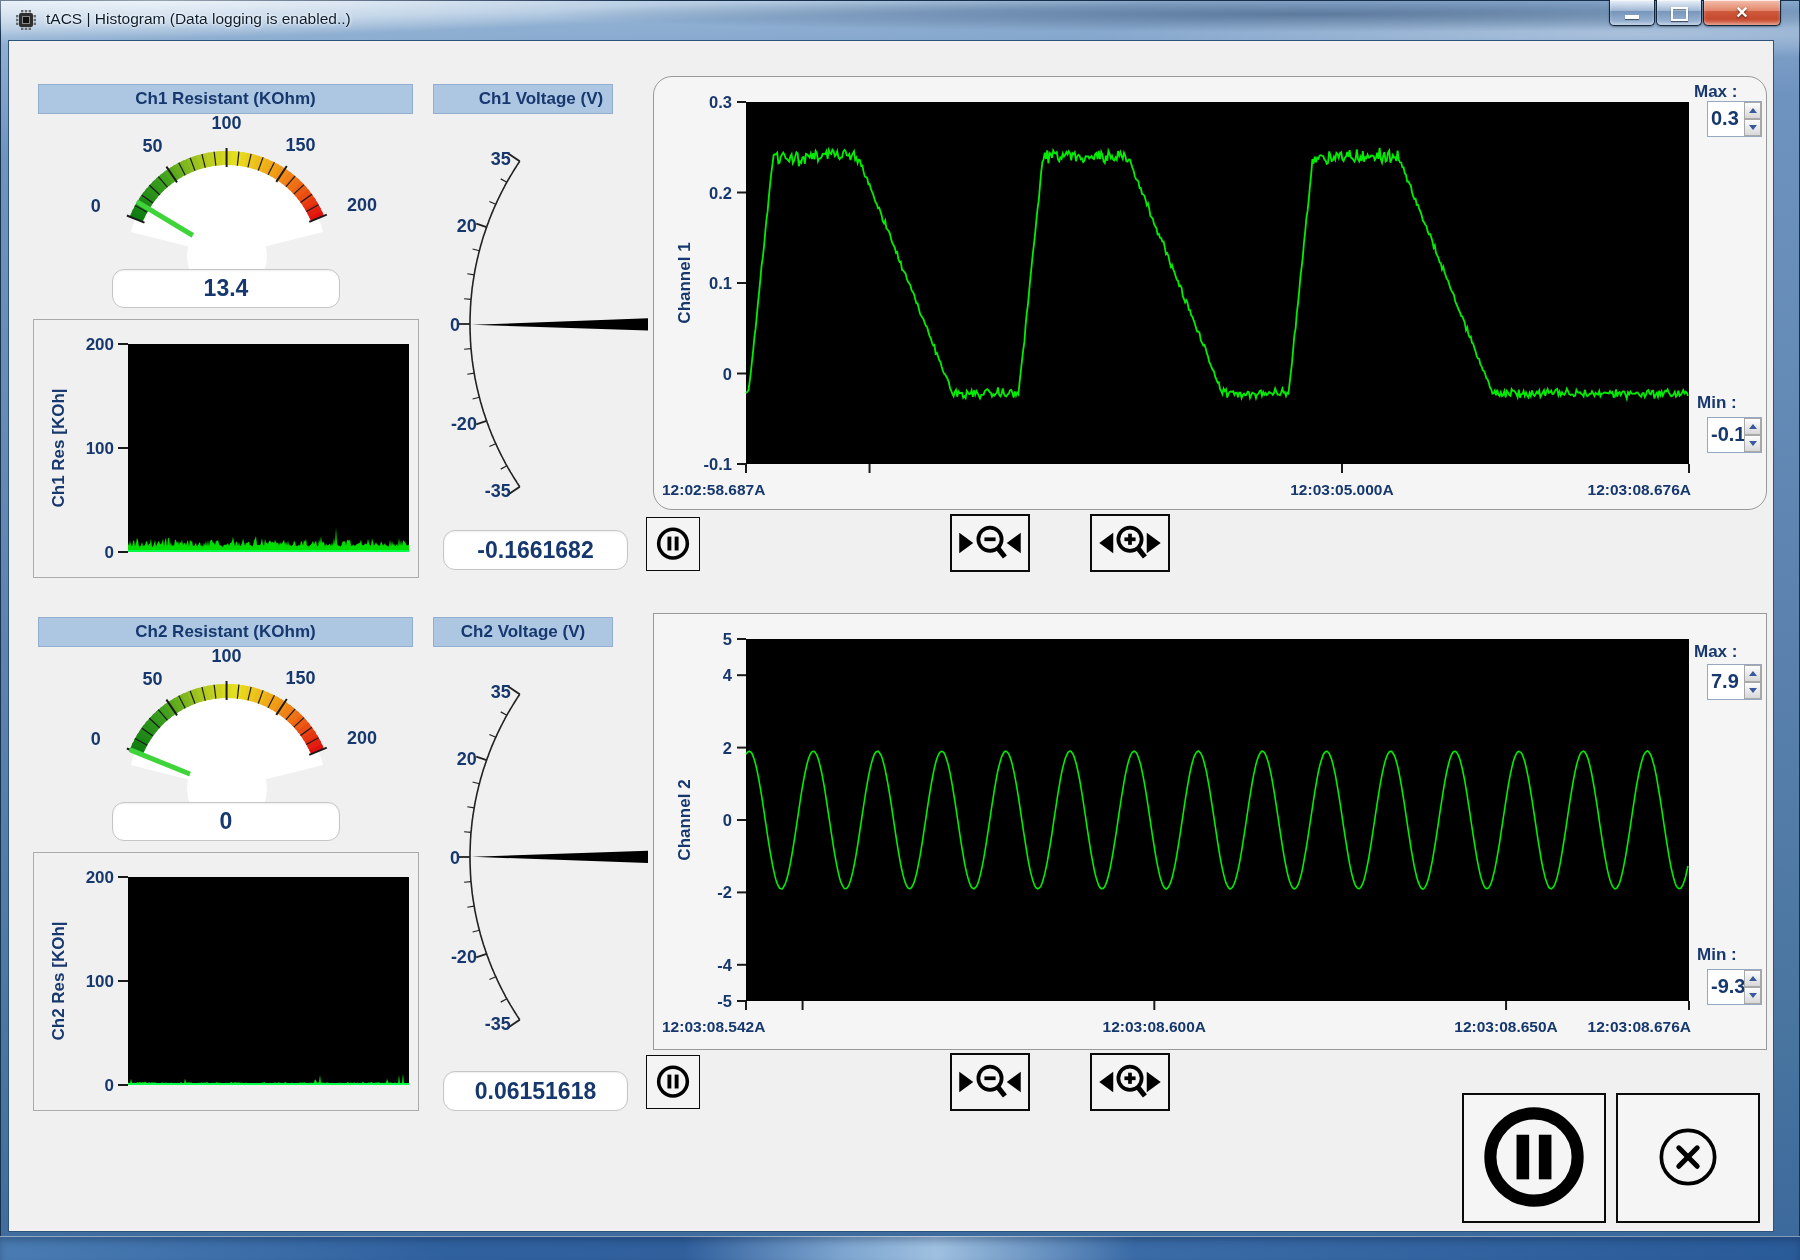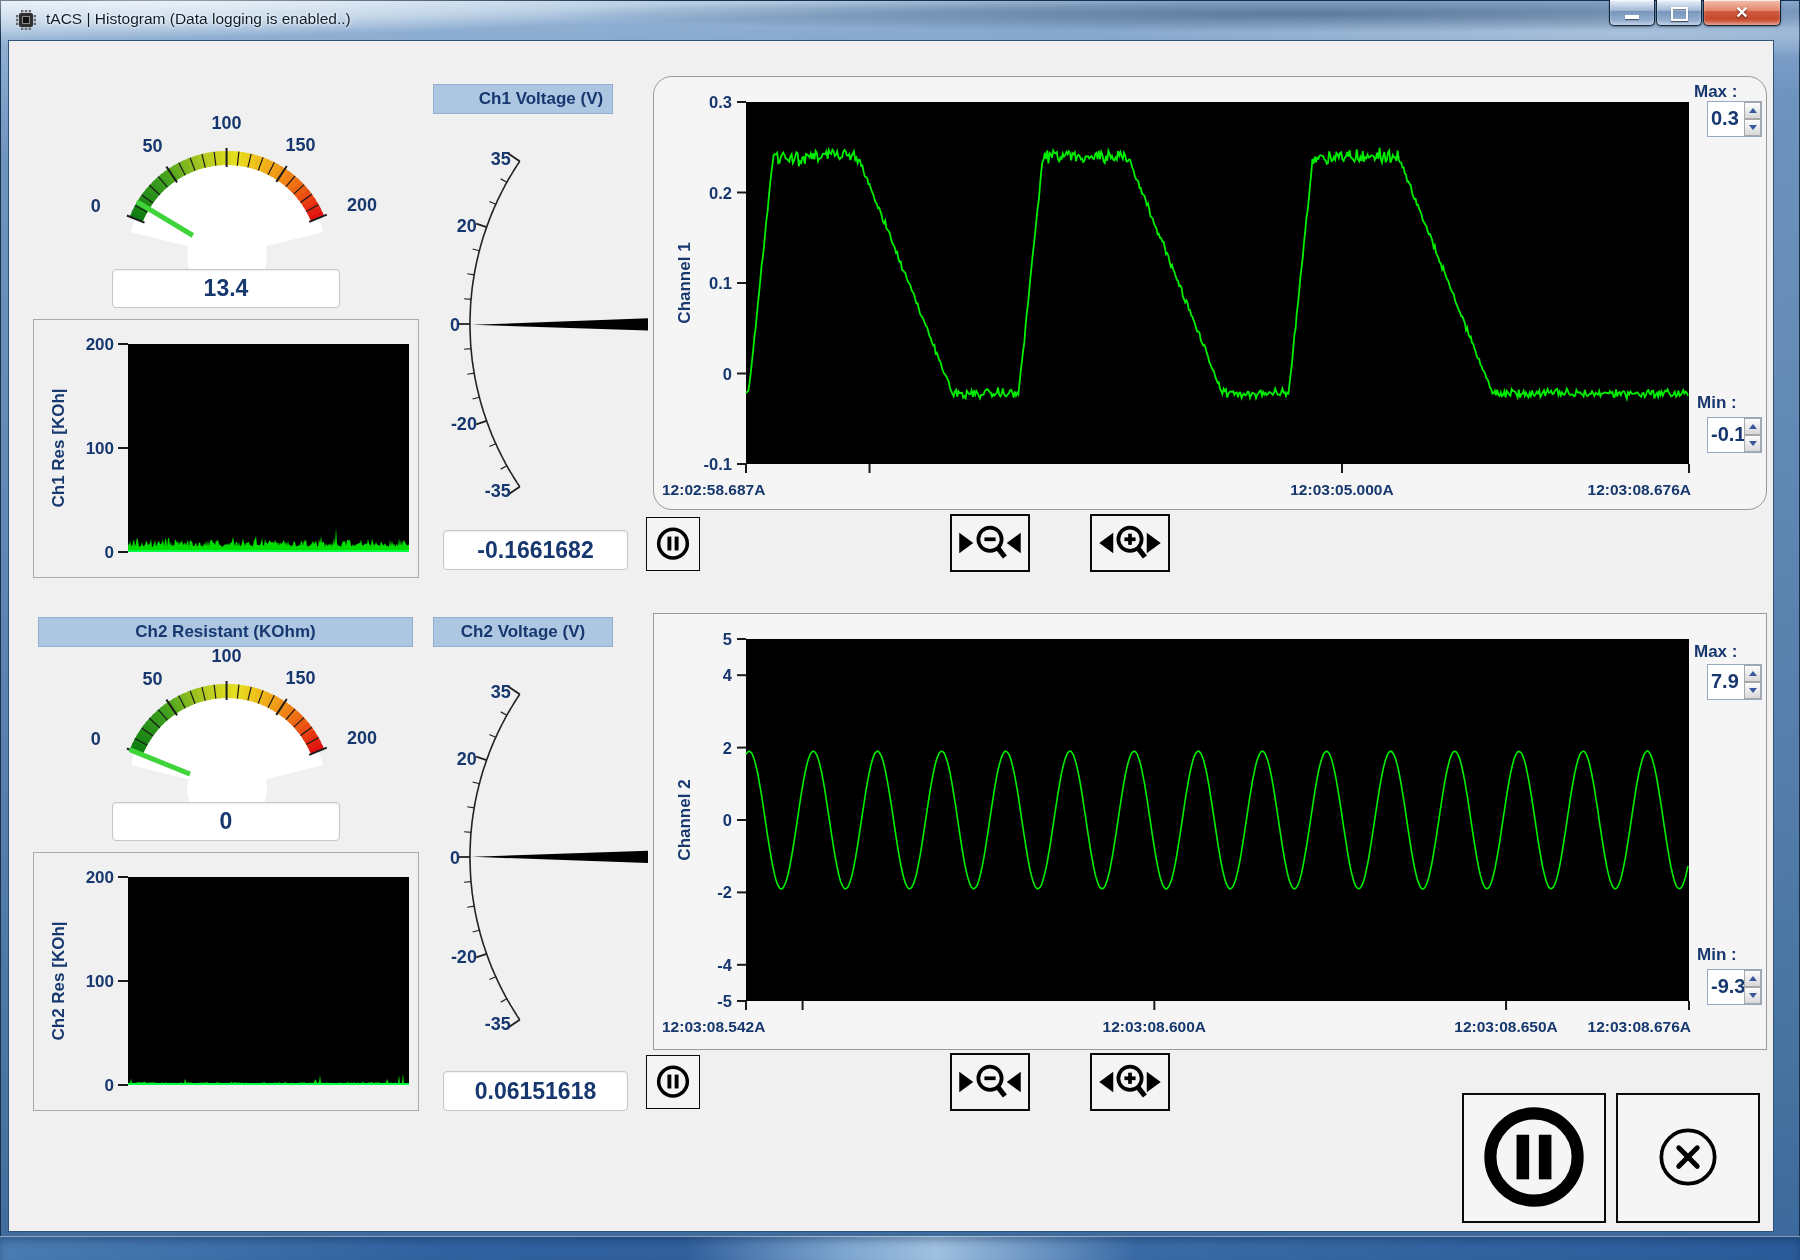--- a/index.html
+++ b/index.html
@@ -25,21 +25,21 @@
     background:linear-gradient(180deg, rgba(246,250,255,.9), rgba(190,208,232,.55) 45%, rgba(125,155,195,.5) 46%, rgba(175,198,228,.65));}
   .cap.min,.cap.max{width:46px}.cap.max{margin-left:1px}
   .cap.close{width:78px;margin-left:1px;
     background:linear-gradient(180deg,#f5c0ae 0%,#e08468 44%,#cf5a3d 46%,#c64a2e 75%,#d9745c 100%);}
   .gl-min{display:block;margin:15px auto 0;width:14px;height:4px;background:#fff;box-shadow:0 1px 1px rgba(0,0,0,.55);}
   .gl-max{display:block;margin:7px auto 0;width:13px;height:10px;border:2px solid #fff;box-shadow:0 1px 1px rgba(0,0,0,.55), inset 0 1px 1px rgba(0,0,0,.35);}
   .gl-close{display:block;color:#fff;font-weight:bold;font-size:16px;text-align:center;line-height:25px;text-shadow:0 1px 2px rgba(0,0,0,.65);}
   .client{position:absolute;left:8px;top:40px;width:1766px;height:1192px;background:#f0f0f0;border:1px solid #30537c;box-sizing:border-box;}
   .hdr{position:absolute;background:#adc6e2;border:1px solid #93afd0;box-sizing:border-box;color:#17386e;
     font-weight:bold;font-size:17px;text-align:center;line-height:27px;height:30px;}
-  .valbox{position:absolute;background:#fff;border:1px solid #c6c6c6;border-radius:4px;box-sizing:border-box;
+  .valbox{position:absolute;background:#fff;border:1px solid #c6c6c6;border-radius:12px;box-sizing:border-box;
     color:#17386e;font-weight:bold;font-size:23px;text-align:center;box-shadow:inset 0 1px 2px rgba(0,0,0,.07);}
   .gbox{position:absolute;border:1px solid #aaa;background:#f0f0f0;}
   .scope{position:absolute;border:1px solid #999;background:#f5f5f5;}
   .axlab{position:absolute;color:#17386e;font-weight:bold;font-size:17px;white-space:nowrap;}
   .spin{position:absolute;width:55px;height:36px;background:#fff;border:1px solid #98a8c0;display:flex;box-sizing:border-box;}
   .spin .v{flex:1;font-size:20px;font-weight:bold;color:#17386e;line-height:33px;padding-left: 3px;overflow:hidden;white-space:nowrap;}
   .spin .btns{width:17px;display:flex;flex-direction:column;}
   .spin .b{flex:1;border:1px solid #a8a8a8;background:linear-gradient(#fdfdfd,#d8d8d8);display:flex;align-items:center;justify-content:center;cursor:pointer;}
   .tri-u{width:0;height:0;border-left:4px solid transparent;border-right:4px solid transparent;border-bottom:5px solid #39589e;}
   .tri-d{width:0;height:0;border-left:4px solid transparent;border-right:4px solid transparent;border-top:5px solid #39589e;}
@@ -79,20 +79,21 @@
           <span class="gl-max"></span>
         </div>
       <div class="cap close">
           <span class="gl-close">✕</span>
         </div>
     </div>
   </div>
 
   <div class="client">
 
+    <div class="hdr" style="left:29px;top:43px;width:375px;">Ch1 Resistant (KOhm)</div>
     <svg style="position:absolute;left:36px;top:75px;" width="360" height="158">
         <polygon points="182,140 85.9,116.0 87.8,109.4 90.2,102.9 93.0,96.6 96.3,90.5 99.9,84.6 104.0,79.0 108.4,73.8 113.2,68.8 118.4,64.2 123.8,59.9 129.5,56.0 135.5,52.6 141.7,49.6 148.1,47.0 154.7,44.8 161.4,43.2 168.2,42.0 175.1,41.2 182.0,41.0 188.9,41.2 195.8,42.0 202.6,43.2 209.3,44.8 215.9,47.0 222.3,49.6 228.5,52.6 234.5,56.0 240.2,59.9 245.6,64.2 250.8,68.8 255.6,73.8 260.0,79.0 264.1,84.6 267.7,90.5 271.0,96.6 273.8,102.9 276.2,109.4 278.1,116.0" fill="#ffffff"></polygon>
         <polygon points="97.6,105.9 84.6,100.7 88.0,93.2 100.5,99.5" fill="rgb(14,125,19)"></polygon>
         <polygon points="99.4,101.8 86.7,95.9 90.4,88.7 102.6,95.5" fill="rgb(19,128,20)"></polygon>
         <polygon points="101.4,97.8 89.0,91.3 93.0,84.2 104.9,91.6" fill="rgb(24,132,21)"></polygon>
         <polygon points="103.6,93.9 91.5,86.8 95.9,79.9 107.4,87.9" fill="rgb(29,136,22)"></polygon>
         <polygon points="105.9,90.0 94.2,82.4 99.0,75.7 110.0,84.3" fill="rgb(34,139,23)"></polygon>
         <polygon points="108.5,86.4 97.2,78.1 102.2,71.7 112.9,80.8" fill="rgb(39,143,25)"></polygon>
         <polygon points="111.2,82.8 100.3,74.0 105.7,67.9 115.9,77.5" fill="rgb(44,146,26)"></polygon>
         <polygon points="114.1,79.4 103.7,70.1 109.3,64.2 119.0,74.3" fill="rgb(49,150,27)"></polygon>

